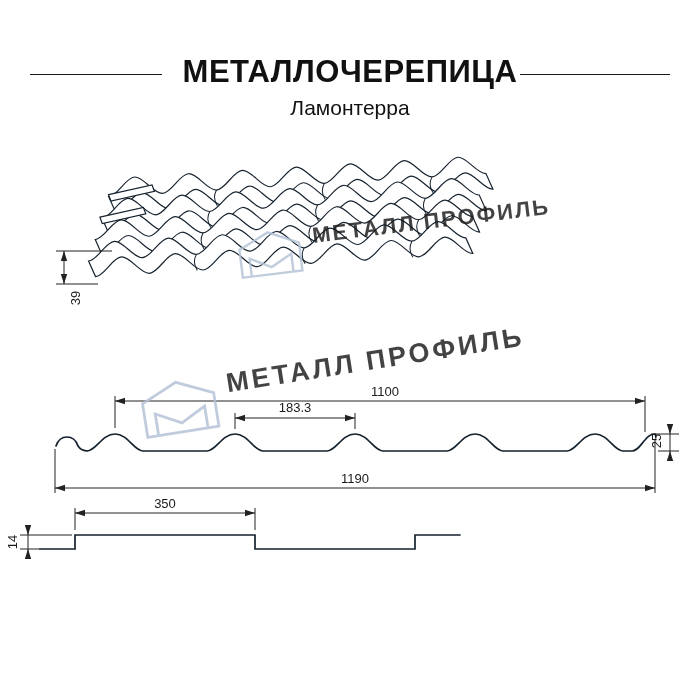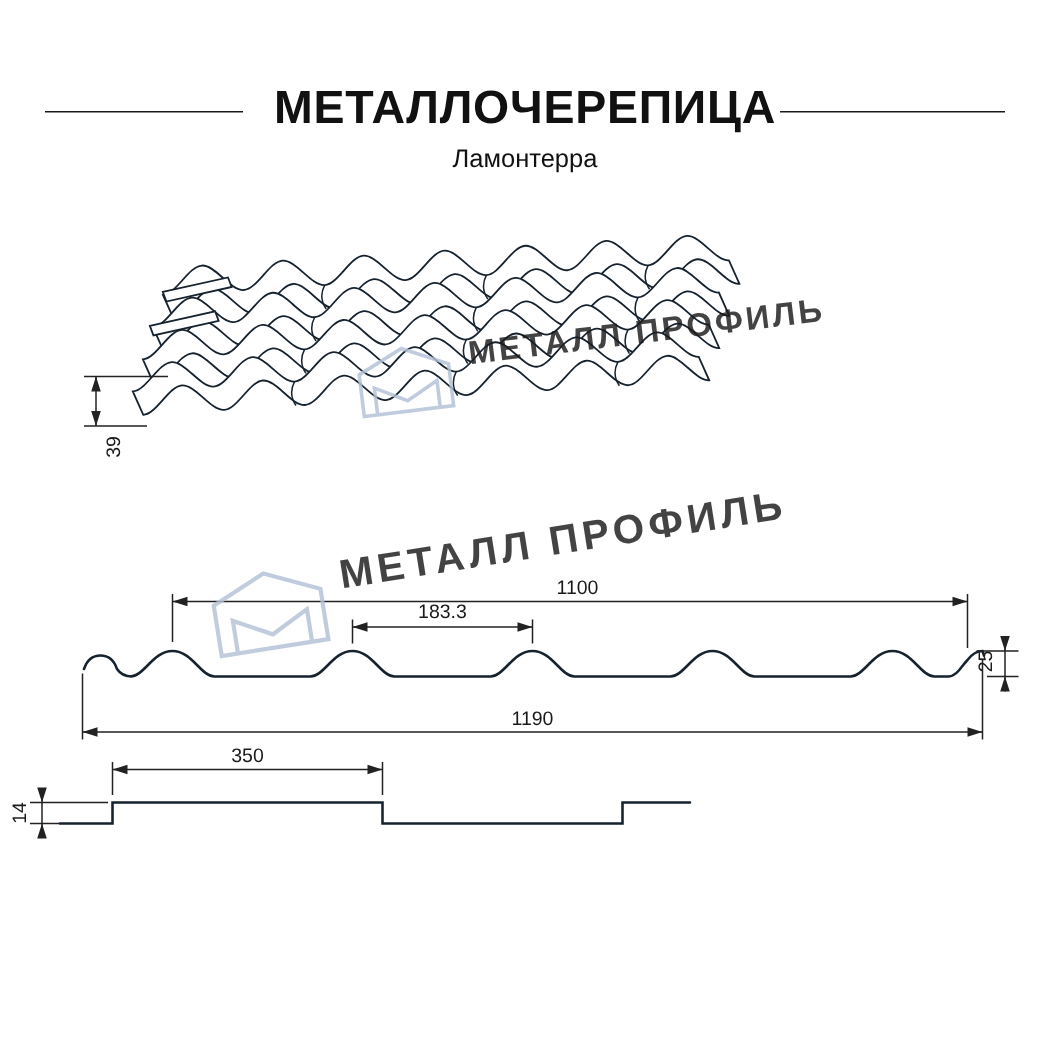--- a/index.html
+++ b/index.html
@@ -10,21 +10,21 @@
   .rule{position:absolute;top:74px;height:0;border-top:1.5px solid #1a1a1a;}
   .rule-left{left:30px;width:132px;}
   .rule-right{left:520px;width:150px;}
   .title{
     position:absolute;top:56px;left:0;width:700px;margin:0;
     text-align:center;font-size:31px;font-weight:700;color:#111;
     letter-spacing:0.5px;line-height:1;
   }
   .subtitle{
     position:absolute;top:96px;left:0;width:700px;
-    text-align:center;font-size:17px;color:#111;
+    text-align:center;font-size:21px;color:#111;
   }
   svg{position:absolute;left:0;top:0;}
   svg text{font-family:"Liberation Sans",sans-serif;fill:#1a1a1a;}
   .dim-label{font-size:13px;}
   .wm-text{font-weight:600;}
 </style>
 </head>
 <body>
 
 <div class="page">

